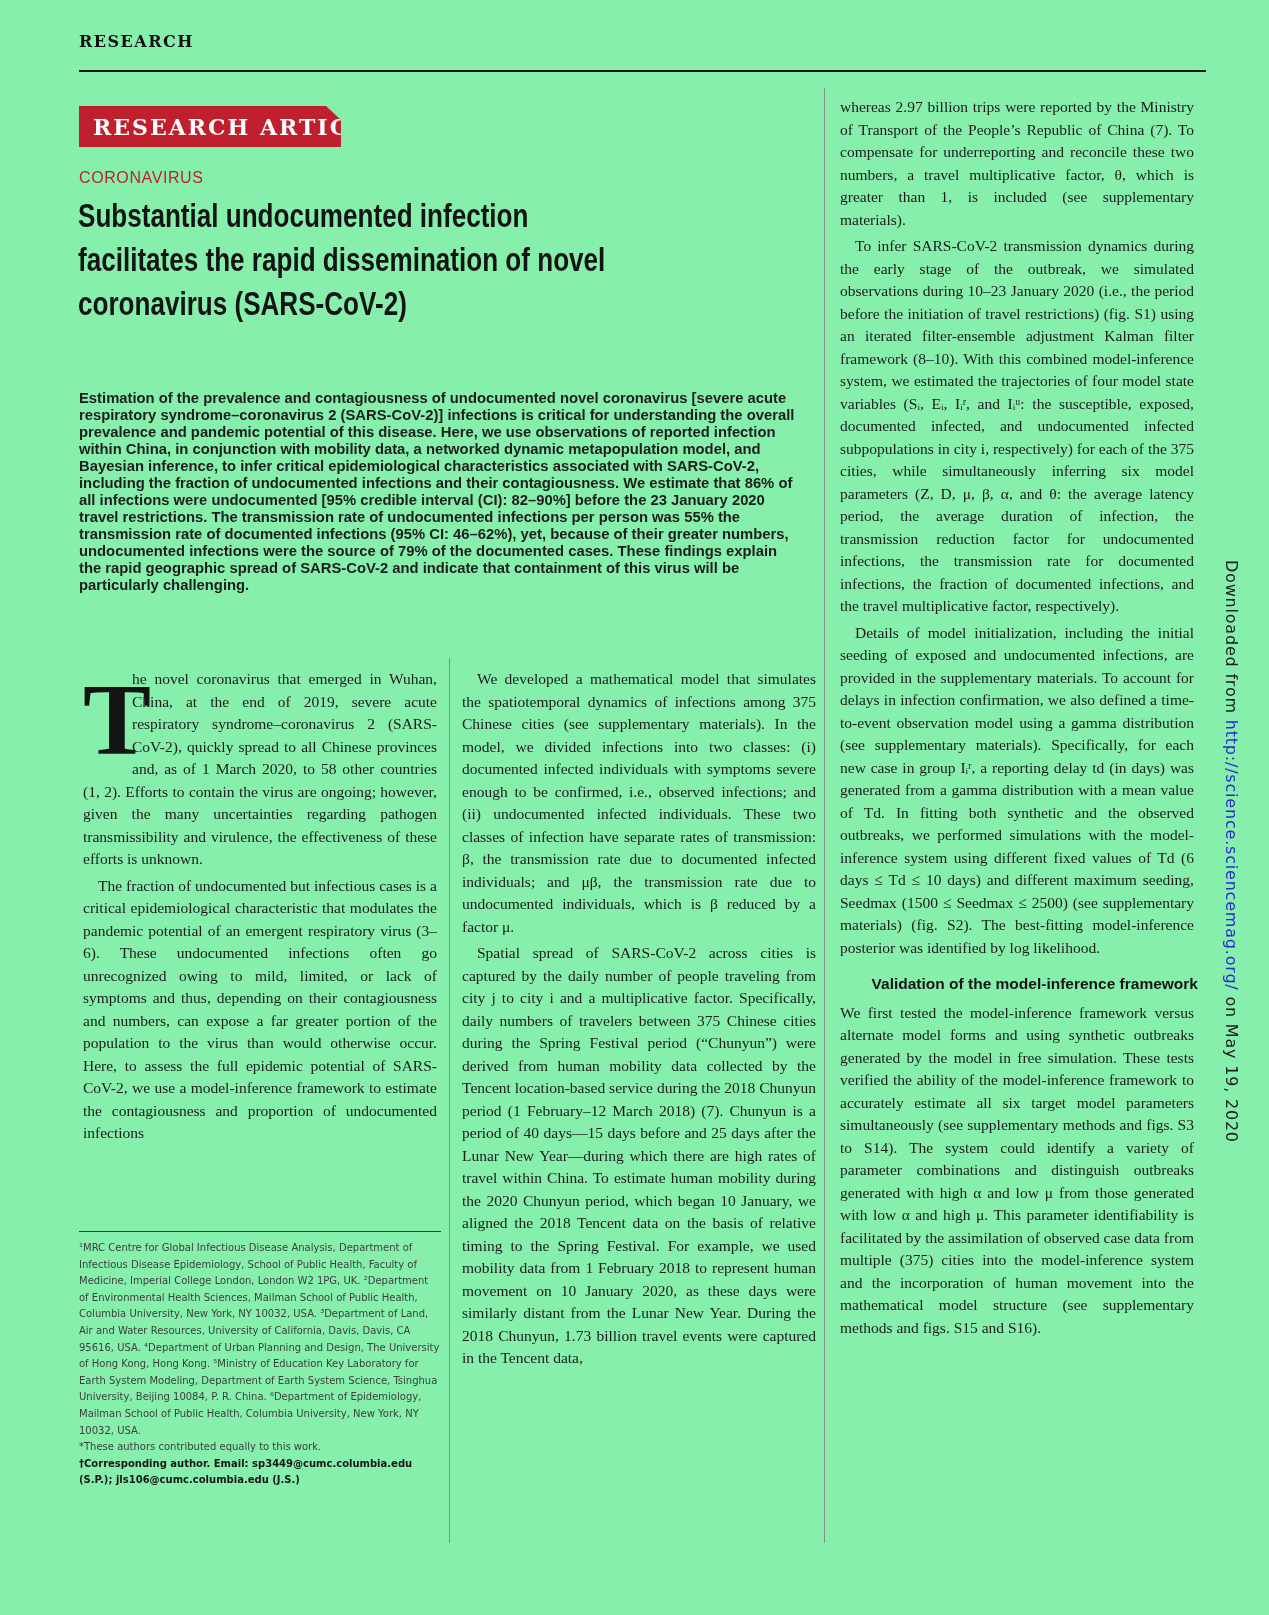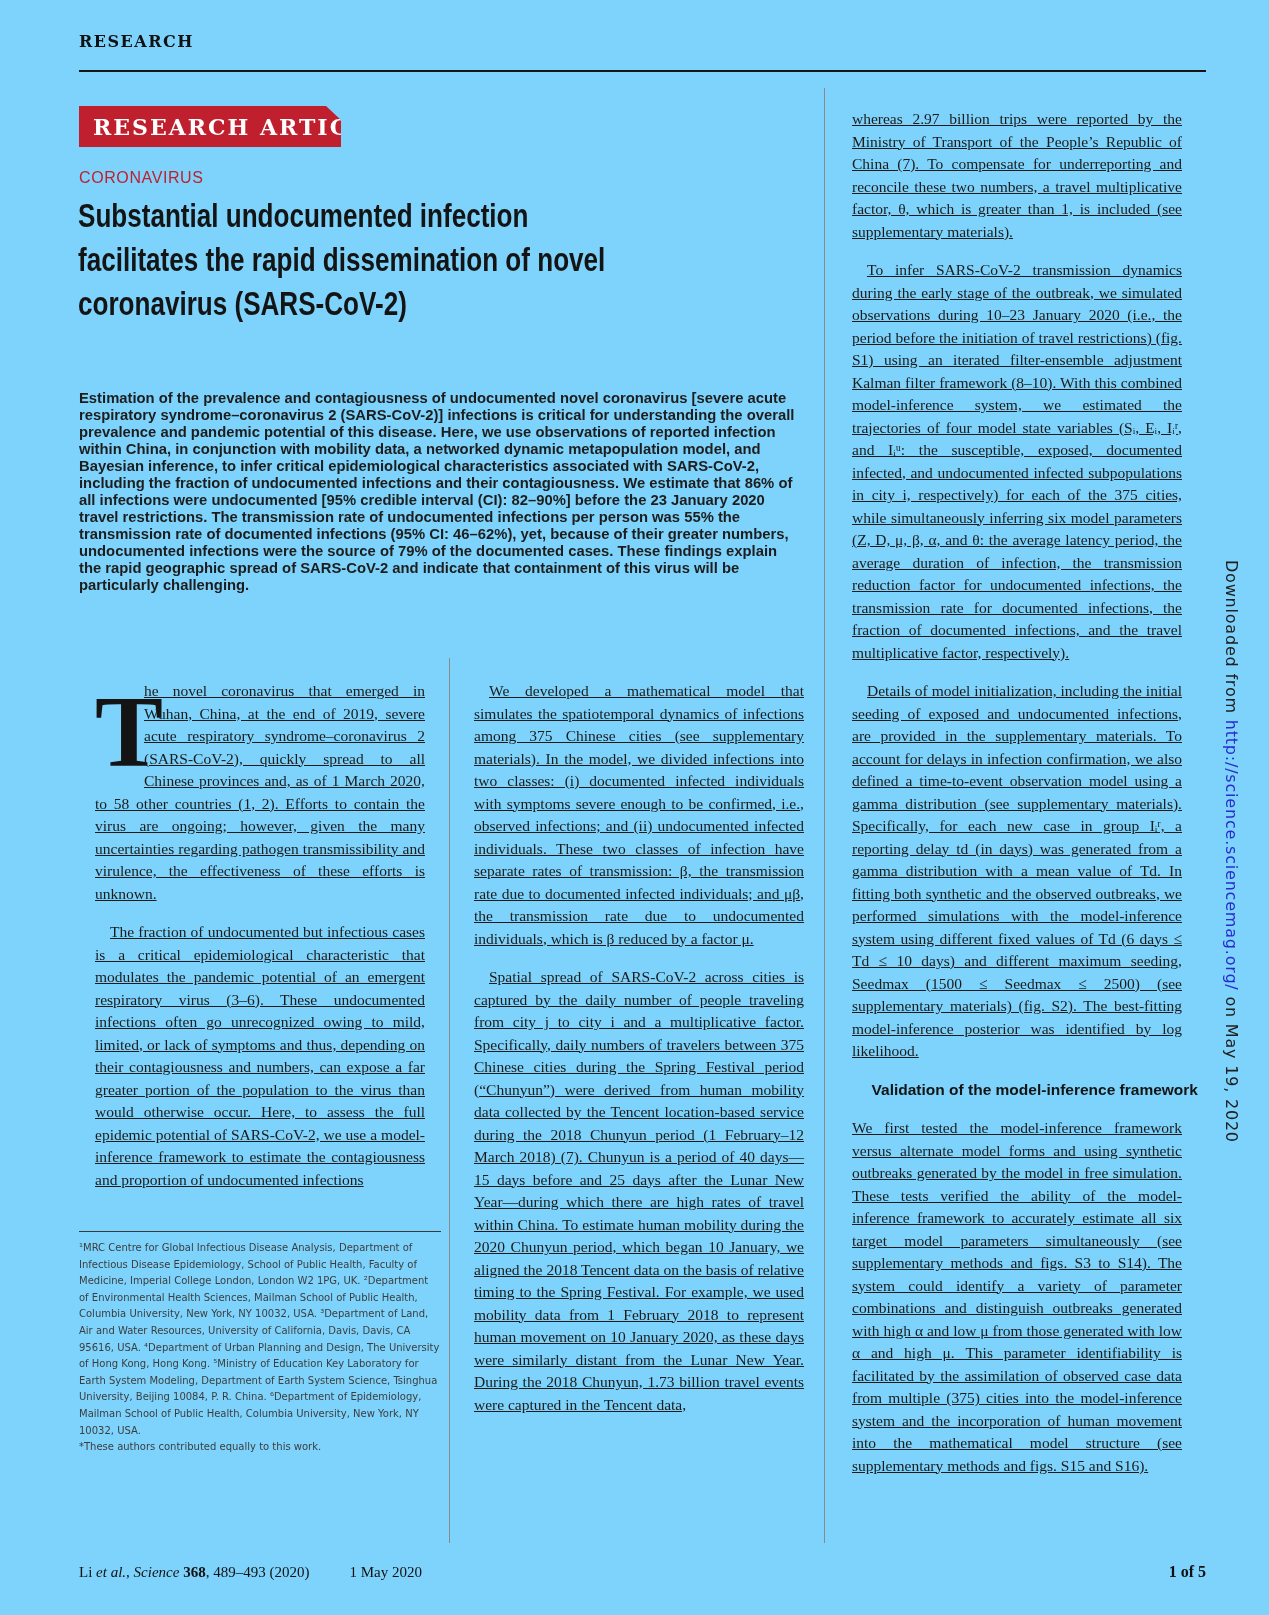--- a/index.html
+++ b/index.html
@@ -1,18 +1,18 @@
 <!DOCTYPE html>
 <html style="--accent: #c0202e; --link: #2b2bcd;"><head>
 <meta charset="utf-8">
 <style>
   * { margin:0; padding:0; box-sizing:border-box; }
   html,body { background:#ffffff; }
   .page {
-    position:relative; width:1269px; height:1615px; background:#7dd3fc;
+    position:relative; width:1269px; height:1615px; background:#86efac;
     font-family:"Liberation Serif","DejaVu Serif",serif; color:#1b1b1b; overflow:hidden;
   }
   .header-label {
     position:absolute; left:79px; top:32px;
     font-family:"DejaVu Serif",serif; font-weight:bold; font-size:16px;
     letter-spacing:1.5px; color:#111;
   }
   .header-rule { position:absolute; left:79px; top:70px; width:1127px; height:2px; background:#151515; }
 
   .banner {
@@ -44,21 +44,21 @@
   .abstract {
     position:absolute; left:79px; top:390px; width:718px;
     font-family:"Liberation Sans","DejaVu Sans",sans-serif; font-weight:bold;
     font-size:14.8px; line-height:17px; color:#1d1d1d;
   }
 
   .col { position:absolute; width:362px; text-align:justify; font-size:15.5px; line-height:22.5px; color:#1b1b1b; }
   .col1 { left:79px;  top:664px; }
   .col2 { left:458px; top:664px; }
   .col3 { left:836px; top:92px;  }
-  .para { margin:16px;text-decoration:underline; }
+  .para { margin:4px; }
   .para.indent { text-indent:15px; }
   .dropcap {
     float:left; height:104px; width:40px; margin:4px 9px 0 0;
     font-family:"Liberation Serif","DejaVu Serif",serif; font-weight:bold;
     font-size:102px; line-height:96px; color:#141414; text-align:left;
   }
   .subhead {
     font-family:"Liberation Sans","DejaVu Sans",sans-serif; font-weight:bold;
     font-size:15.5px; text-align:right; margin:14px 0 6px 0; text-indent:0; color:#141414;
   }
@@ -126,25 +126,22 @@
     <p class="para indent">To infer SARS-CoV-2 transmission dynamics during the early stage of the outbreak, we simulated observations during 10–23 January 2020 (i.e., the period before the initiation of travel restrictions) (fig. S1) using an iterated filter-ensemble adjustment Kalman filter framework (8–10). With this combined model-inference system, we estimated the trajectories of four model state variables (Sᵢ, Eᵢ, Iᵢʳ, and Iᵢᵘ: the susceptible, exposed, documented infected, and undocumented infected subpopulations in city i, respectively) for each of the 375 cities, while simultaneously inferring six model parameters (Z, D, μ, β, α, and θ: the average latency period, the average duration of infection, the transmission reduction factor for undocumented infections, the transmission rate for documented infections, the fraction of documented infections, and the travel multiplicative factor, respectively).</p>
     <p class="para indent">Details of model initialization, including the initial seeding of exposed and undocumented infections, are provided in the supplementary materials. To account for delays in infection confirmation, we also defined a time-to-event observation model using a gamma distribution (see supplementary materials). Specifically, for each new case in group Iᵢʳ, a reporting delay td (in days) was generated from a gamma distribution with a mean value of Td. In fitting both synthetic and the observed outbreaks, we performed simulations with the model-inference system using different fixed values of Td (6 days ≤ Td ≤ 10 days) and different maximum seeding, Seedmax (1500 ≤ Seedmax ≤ 2500) (see supplementary materials) (fig. S2). The best-fitting model-inference posterior was identified by log likelihood.</p>
     <h2 class="subhead">Validation of the model-inference framework</h2>
     <p class="para">We first tested the model-inference framework versus alternate model forms and using synthetic outbreaks generated by the model in free simulation. These tests verified the ability of the model-inference framework to accurately estimate all six target model parameters simultaneously (see supplementary methods and figs. S3 to S14). The system could identify a variety of parameter combinations and distinguish outbreaks generated with high α and low μ from those generated with low α and high μ. This parameter identifiability is facilitated by the assimilation of observed case data from multiple (375) cities into the model-inference system and the incorporation of human movement into the mathematical model structure (see supplementary methods and figs. S15 and S16).</p>
   </div>
 
   <div class="fn-rule"></div>
   <div class="footnotes">
     <p class="fn-aff">¹MRC Centre for Global Infectious Disease Analysis, Department of Infectious Disease Epidemiology, School of Public Health, Faculty of Medicine, Imperial College London, London W2 1PG, UK. ²Department of Environmental Health Sciences, Mailman School of Public Health, Columbia University, New York, NY 10032, USA. ³Department of Land, Air and Water Resources, University of California, Davis, Davis, CA 95616, USA. ⁴Department of Urban Planning and Design, The University of Hong Kong, Hong Kong. ⁵Ministry of Education Key Laboratory for Earth System Modeling, Department of Earth System Science, Tsinghua University, Beijing 10084, P. R. China. ⁶Department of Epidemiology, Mailman School of Public Health, Columbia University, New York, NY 10032, USA.</p>
     <p class="fn-equal">*These authors contributed equally to this work.</p>
+    <p class="fn-corr"><span>†Corresponding author. Email: </span><a class="email" href="#">sp3449@cumc.columbia.edu</a><span> (S.P.); </span><a class="email" href="#">jls106@cumc.columbia.edu</a><span> (J.S.)</span></p>
   </div>
 
   <div class="vrule vrule1"></div>
   <div class="vrule vrule2"></div>
 
   <div class="watermark"><span>Downloaded from </span><a class="wm-link" href="#">http://science.sciencemag.org/</a><span> on May 19, 2020</span></div>
 
-  <div class="footer">
-    <div class="footer-left"><span>Li </span><span class="it">et al.</span><span>, </span><span class="it">Science</span><span class="bd"> 368</span><span>, 489–493 (2020)</span><span class="footer-date">1 May 2020</span></div>
-    <div class="footer-right">1 of 5</div>
-  </div>
 
 </div>
 
 </body></html>

